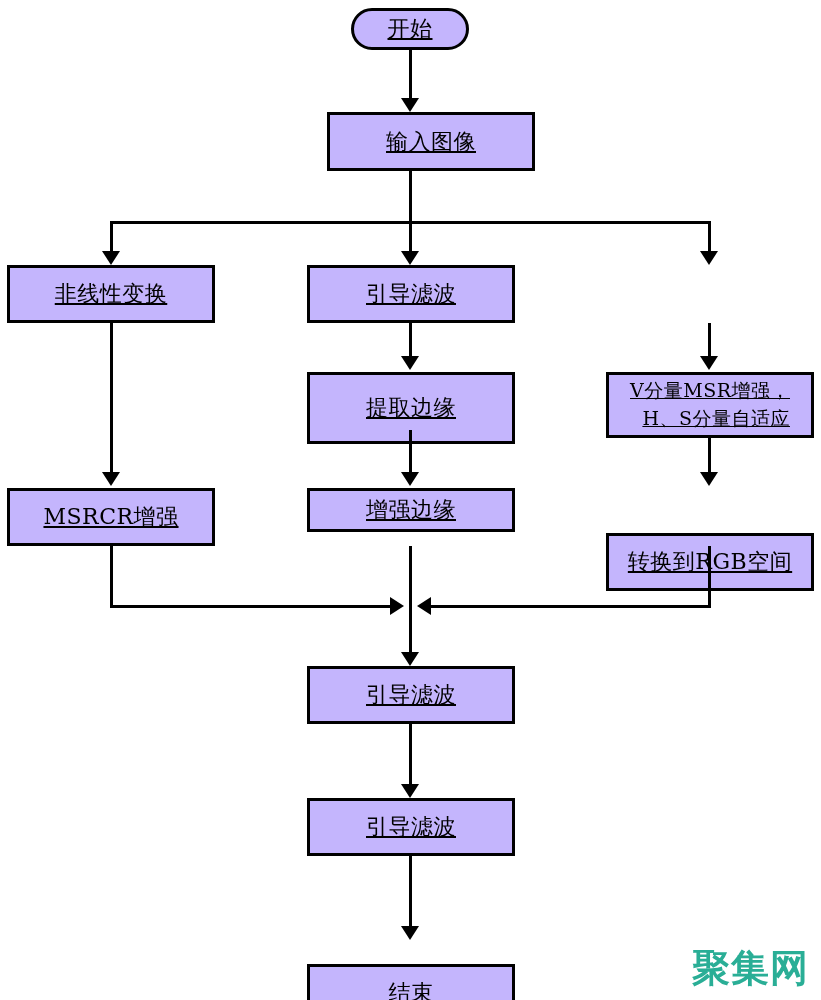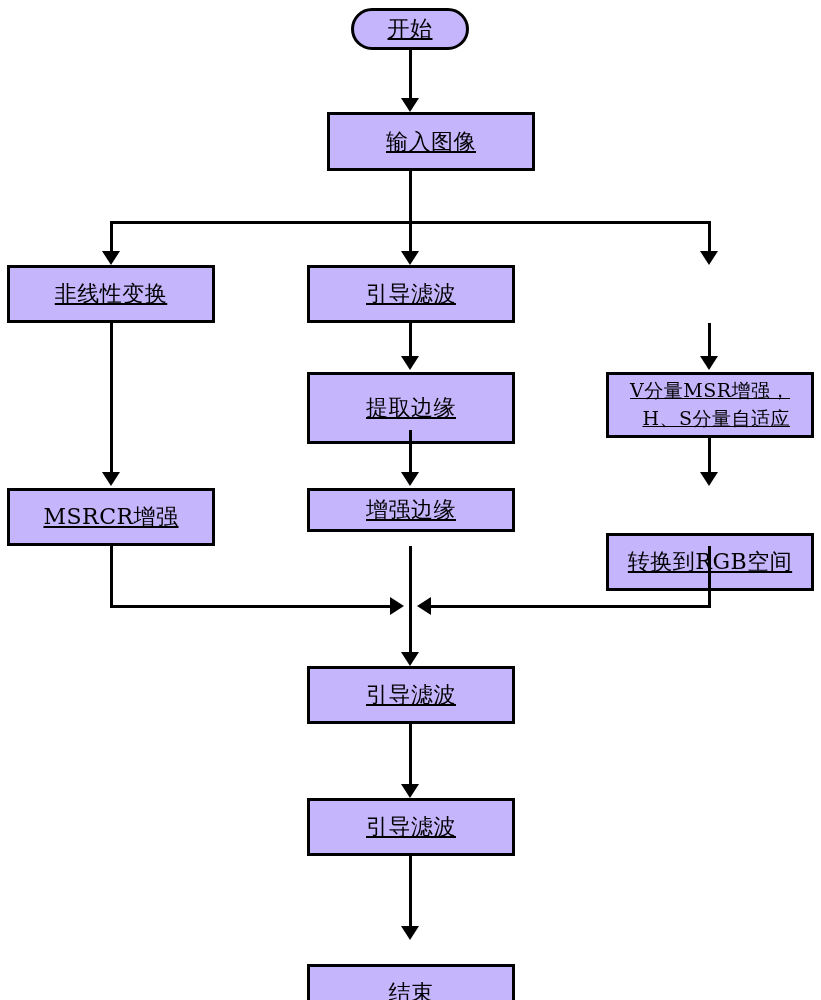--- a/index.html
+++ b/index.html
@@ -162,14 +162,15 @@
   <div class="vline" style="left:409px; top:724px; width:3px; height:62px;"></div>
   <div class="arrow-down" style="left:401px; top:784px;"></div>
 
   <div class="node" style="left:307px; top:798px; width:208px; height:58px;">引导滤波</div>
 
   <div class="vline" style="left:409px; top:856px; width:3px; height:72px;"></div>
   <div class="arrow-down" style="left:401px; top:926px;"></div>
 
   <div class="node" style="left:307px; top:940px; width:208px; height:58px;margin-top:24px;">结束</div>
 
+  <div id="watermark" style="color:#2aae96;">聚集网</div>
 
 </div>
 
 </body></html>

